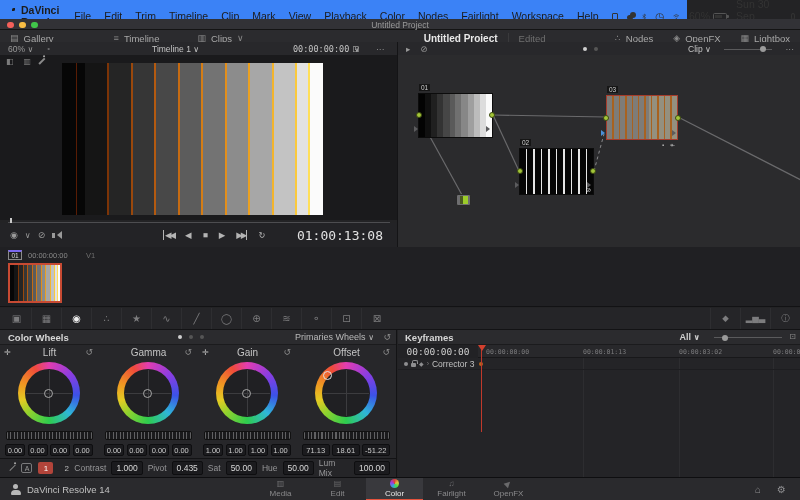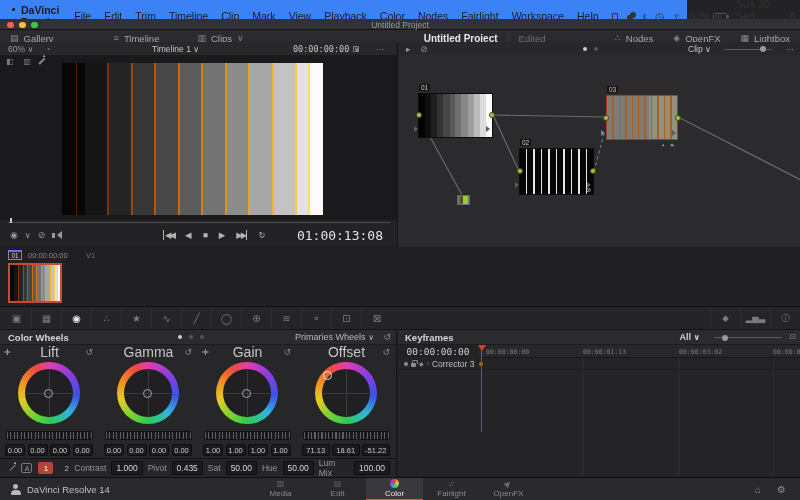--- a/index.html
+++ b/index.html
@@ -134,21 +134,21 @@
   
   #wheelpanel { left:0; top:330px; width:397px; height:147px; background:#27272a; border-right:1px solid #131315; }
   #wp-head { height:15px; display:flex; align-items:center; background:#2b2b2e; border-bottom:1px solid #1b1b1d; }
   #wp-title { font-size:9.5px; font-weight:bold; color:#d6d6d6; margin-left:8px; }
   .pagedots { position:absolute; left:178px; top:5px; display:flex; gap:7px; }
   .pd { width:4px; height:4px; border-radius:50%; background:#555; } .pd.on { background:#cfcfcf; }
   #wp-mode { position:absolute; right:22px; top:2px; font-size:9px; color:#b8b8b8; }
   #wp-reset { position:absolute; right:5px; top:2px; color:#8a8a8a; font-size:9px; }
   .wcol { position:absolute; top:15px; width:99px; height:112px; }
   .wname { display:flex; align-items:center; height:14px; position:relative; }
-  .wname .nm { flex:1; text-align:center; color:#c4c4c4; font-size:14px; }
+  .wname .nm { flex:1; text-align:center; color:#c4c4c4; font-size:10px; }
   .wname .rst { position:absolute; right:6px; color:#8a8a8a; font-size:9px; }
   .wname .adj { position:absolute; left:4px; color:#b8b8b8; font-size:8px; }
   .ring { position:absolute; left:18px; top:17px; width:62px; height:62px; border-radius:50%;
     background:conic-gradient(from 0deg, #e23db0 0deg, #8a3de2 50deg, #3b52e8 95deg, #2fb6d8 135deg, #2ecc4e 180deg, #8fd22e 225deg, #e3cb23 255deg, #f09522 290deg, #ef4b3a 330deg, #e23db0 360deg); }
   .ring::after { content:""; position:absolute; left:7px; top:7px; width:48px; height:48px; border-radius:50%; background:#202023; }
   .cross-h { position:absolute; left:26px; top:47.5px; width:46px; height:1px; background:#3c3c3f; z-index:2; }
   .cross-v { position:absolute; left:48.5px; top:25px; width:1px; height:46px; background:#3c3c3f; z-index:2; }
   .cdot { position:absolute; left:44px; top:43.5px; width:9px; height:9px; border:1.5px solid #a8a8a8; border-radius:50%; z-index:3; }
   .cdot.offset-pos { left:26px; top:26px; border-color:#e0e0e0; }
   .mwheel { position:absolute; left:6px; top:86px; width:87px; height:9px; background:#1a1a1c; border-radius:2px;

